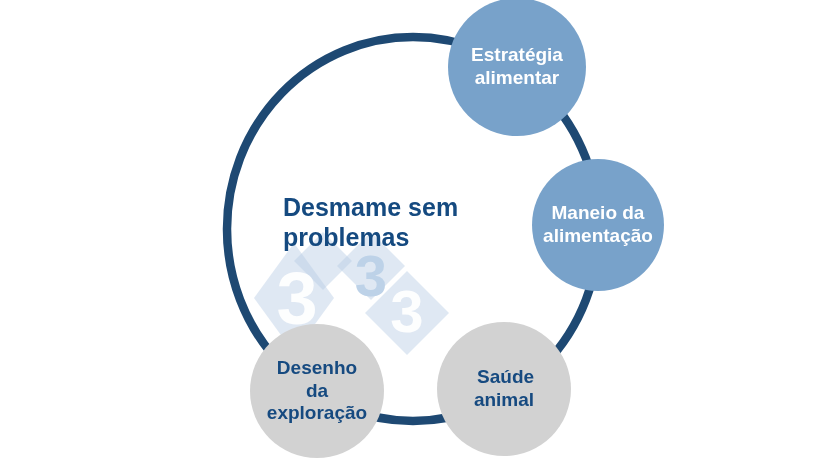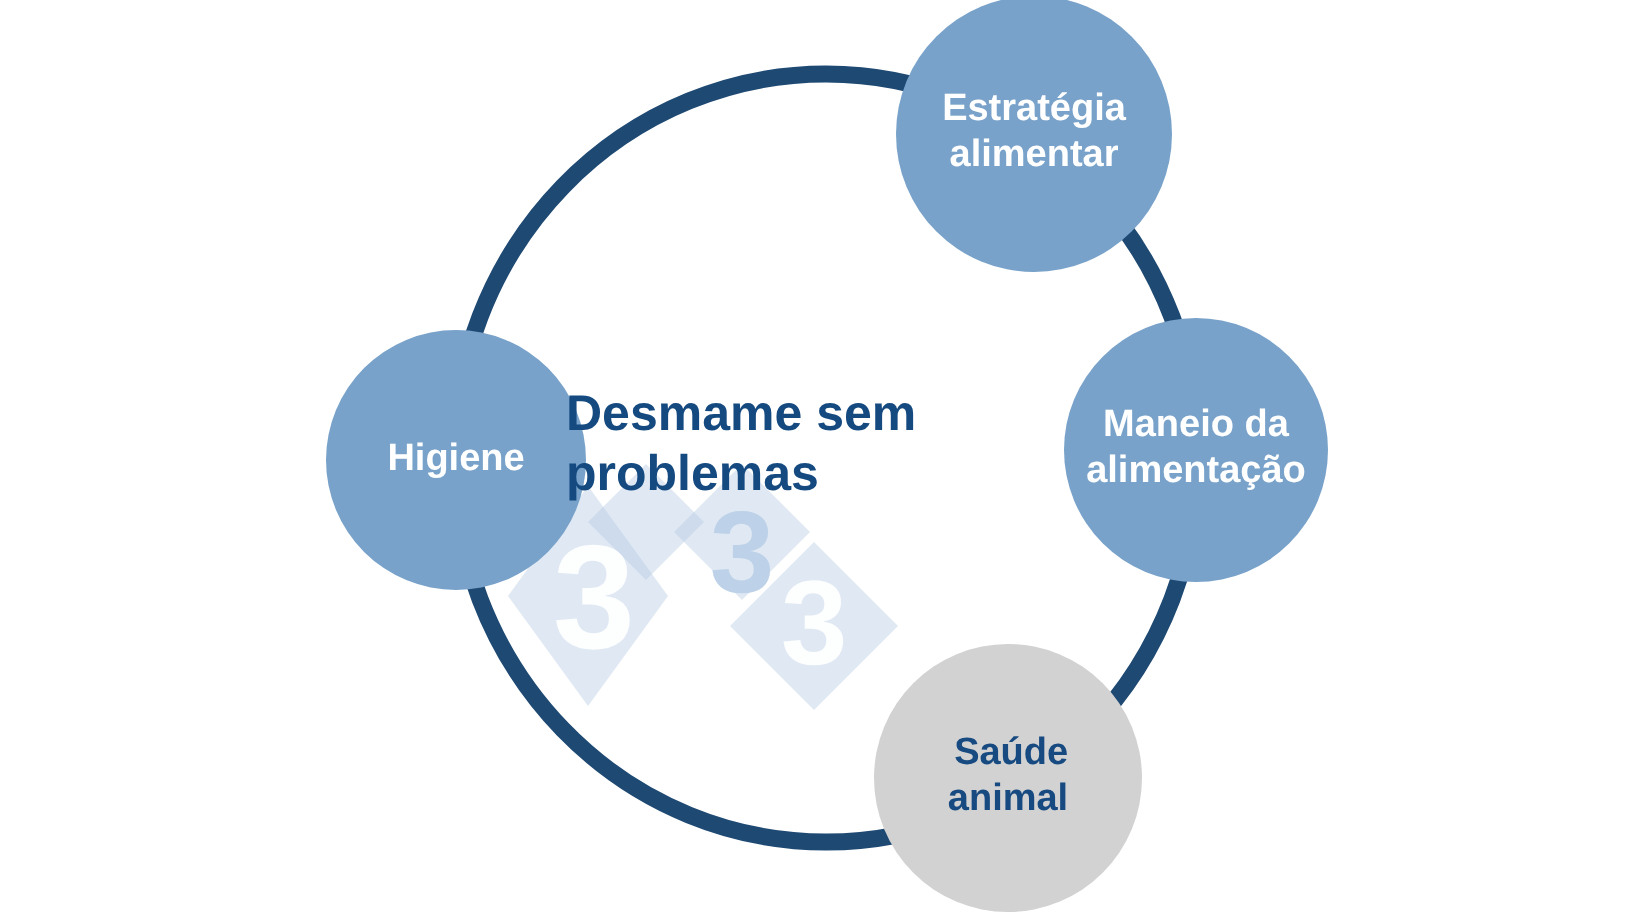--- a/index.html
+++ b/index.html
@@ -105,21 +105,23 @@
   <div class="node node-maneio node--blue">
     <span>Maneio da
 alimentação</span>
   </div>
 
   <div class="node node-saude node--gray">
     <span>Saúde
 animal</span>
   </div>
 
+  <div class="node node-desenho node--gray">
+    <span>Desenho
+da
+exploração</span>
+  </div>
 
-  <div class="node node-higiene node--blue">
-    <span>Higiene</span>
-  </div>
 
   <div class="diagram-title">Desmame sem
 problemas</div>
 
 </div>
 
 </body></html>

